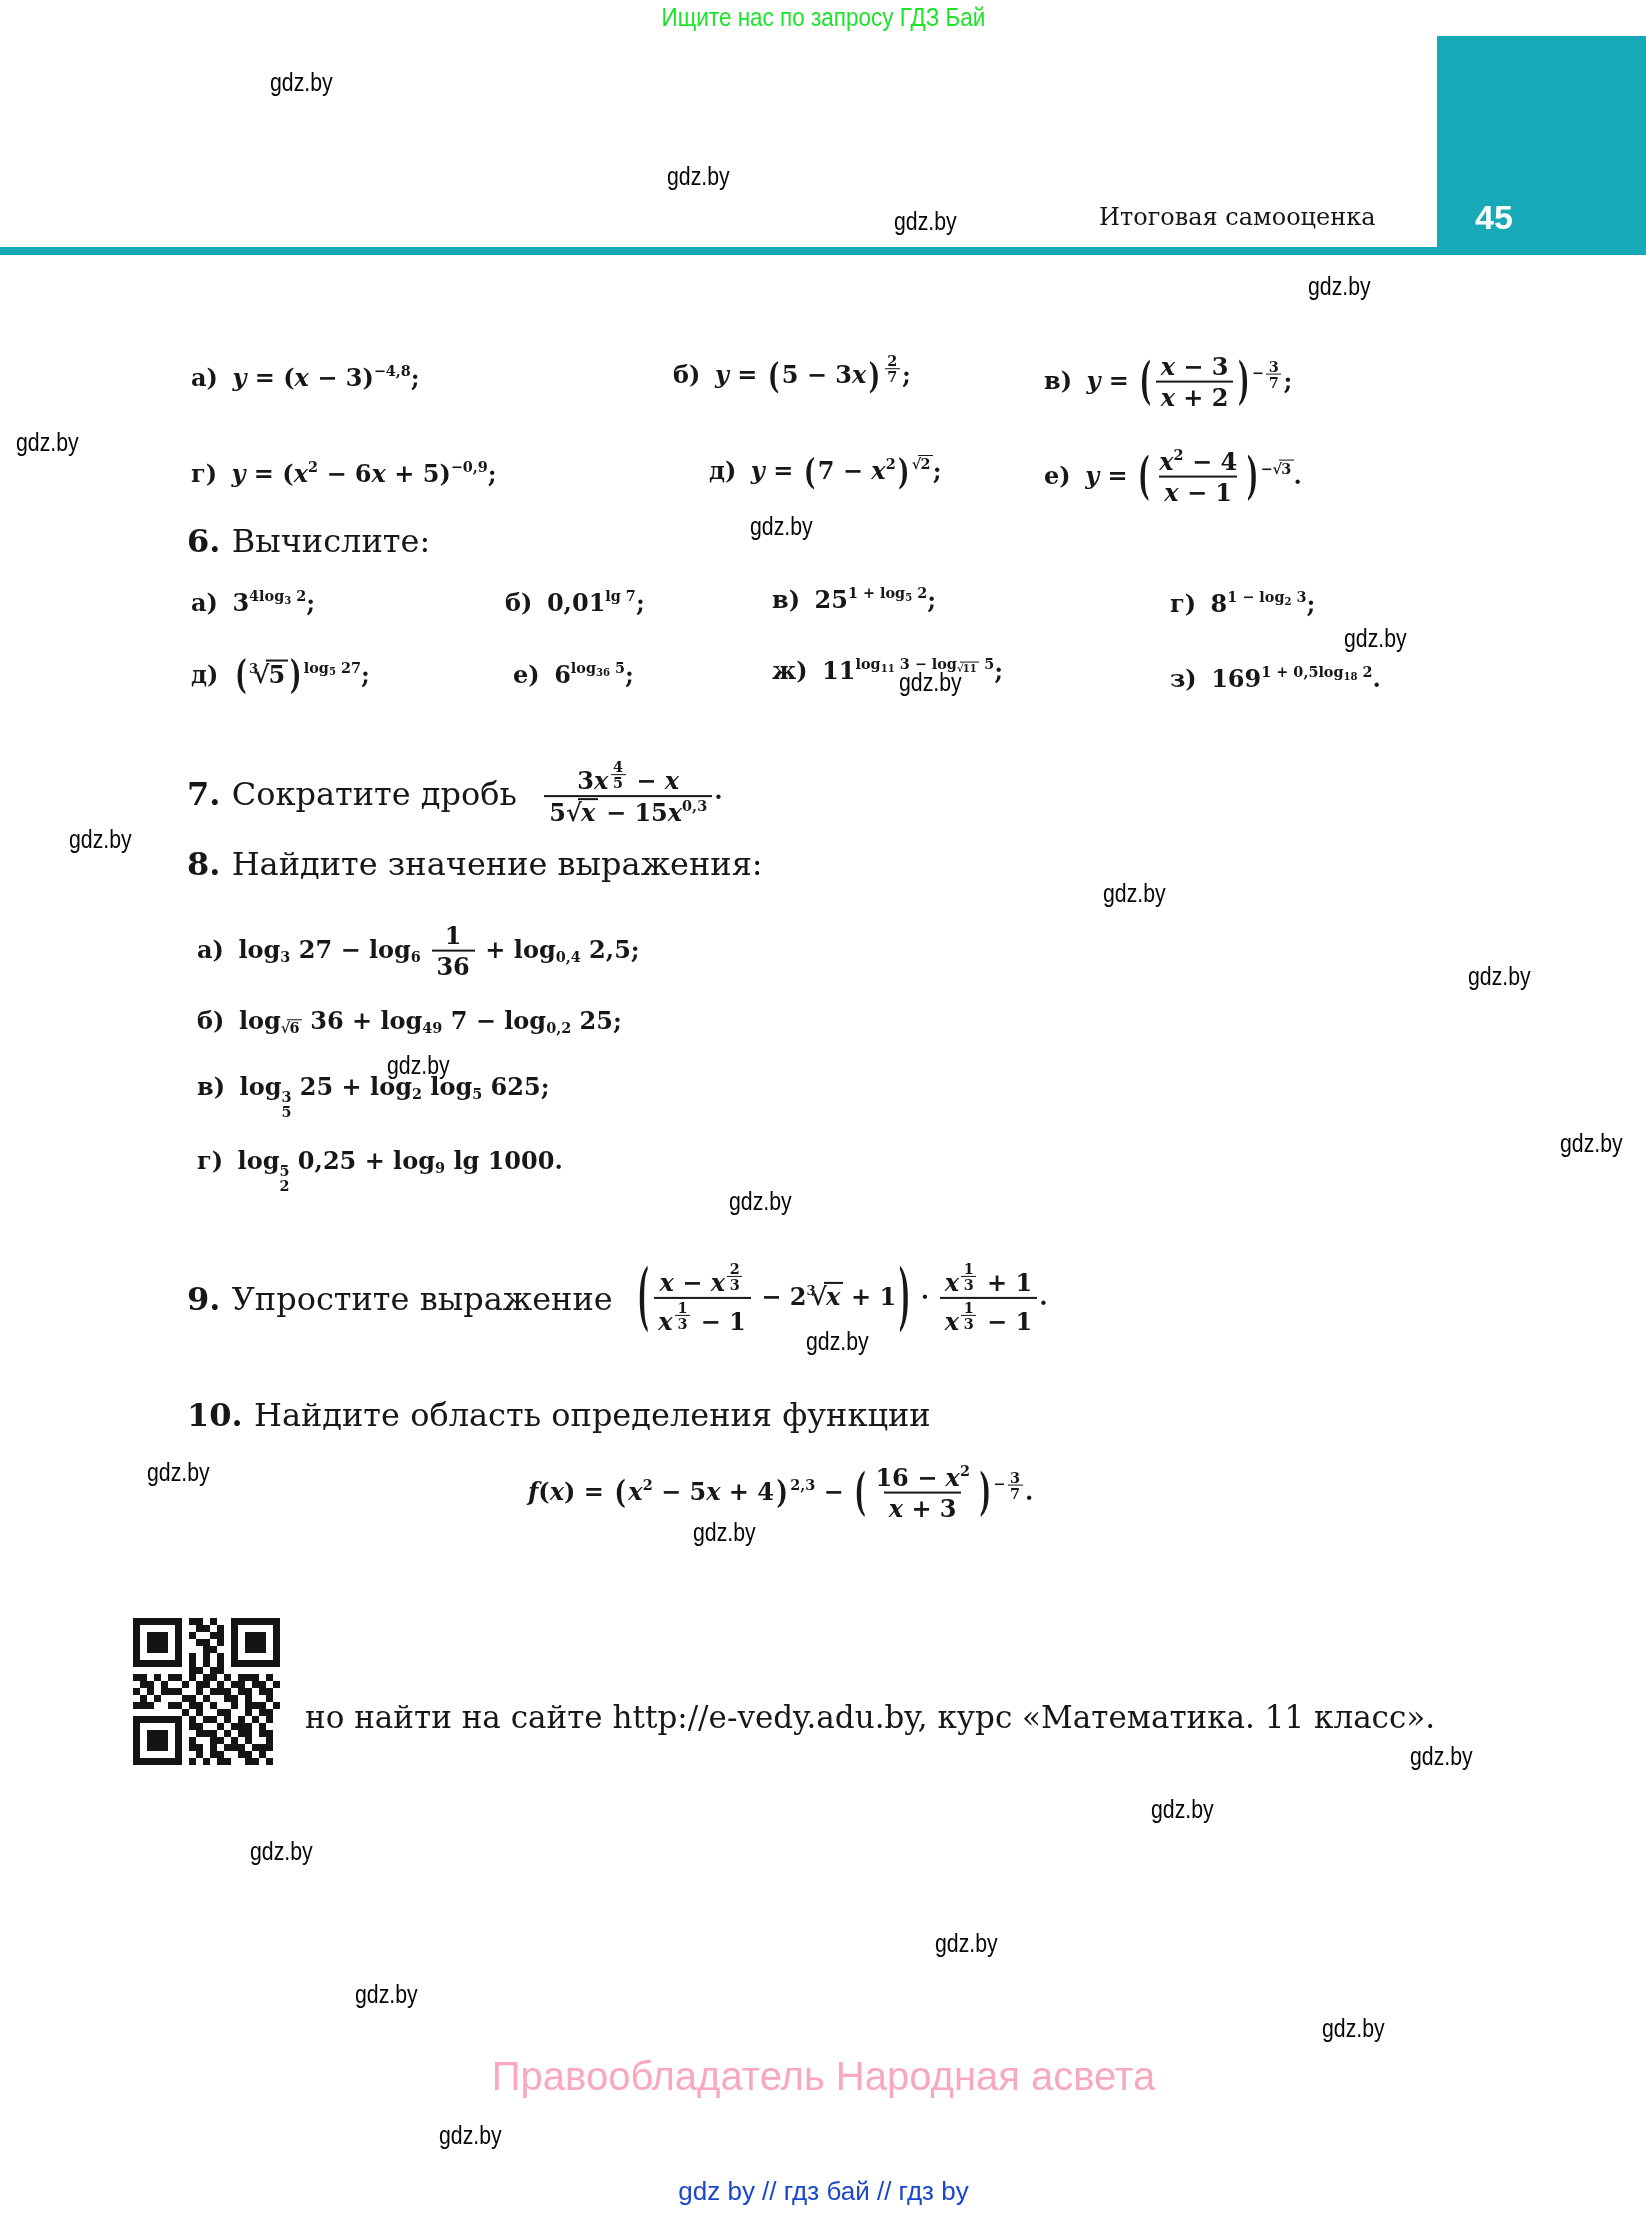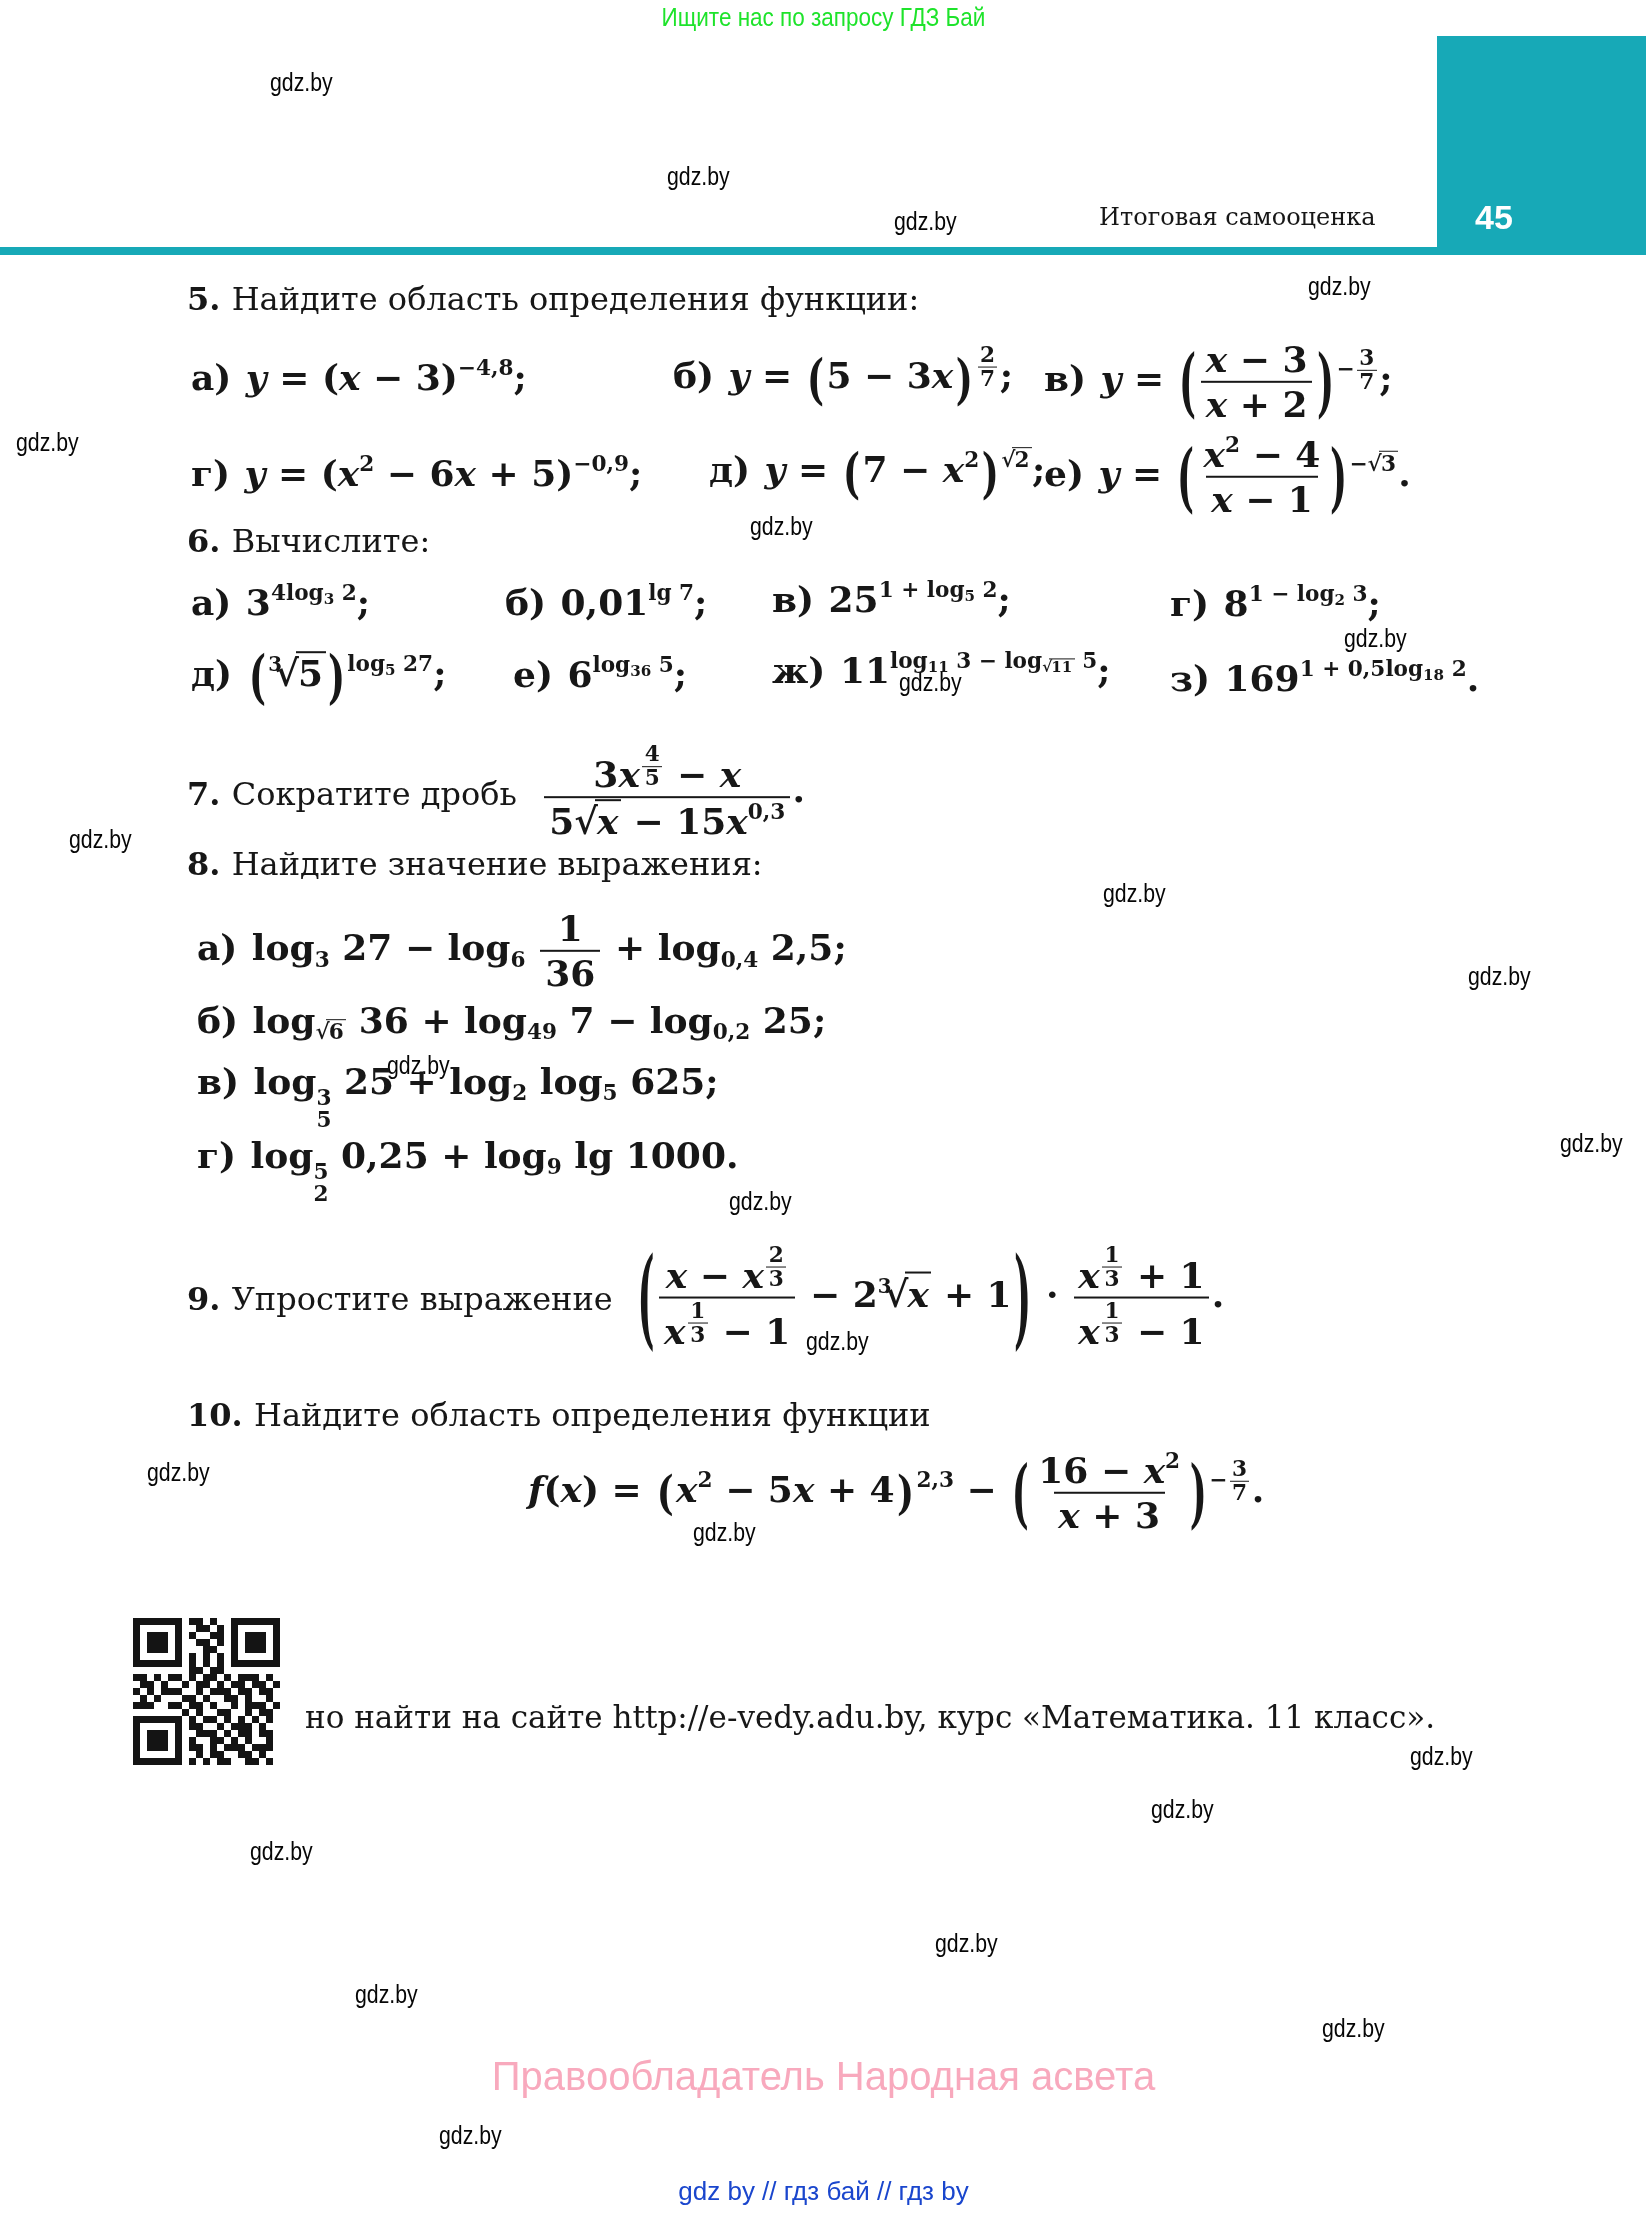--- a/index.html
+++ b/index.html
@@ -15,21 +15,21 @@
   .pagenum{position:absolute;left:1475px;top:198px;font-family:"Liberation Sans",sans-serif;
            font-weight:bold;font-size:34px;color:#ffffff;}
   
   .wm{position:absolute;font-family:"Liberation Sans",sans-serif;font-size:26.6px;color:#060606;
       transform:scaleX(.8);transform-origin:0 0;white-space:nowrap;}
   
   .line{position:absolute;font-size:32px;white-space:nowrap;}
   .line b{font-weight:bold;}
   .ttl{margin-left:11.3px;}
   
-  .fm{position:absolute;font-size:36px;font-weight:bold;white-space:nowrap;
+  .fm{position:absolute;font-size:24px;font-weight:bold;white-space:nowrap;
       transform:translateY(-50%);line-height:1.2;}
   .fm .lbl{margin-right:14.5px;}
   .fm i{font-style:italic;font-family:"DejaVu Serif","Liberation Serif",serif;}
   .sup{display:inline-block;font-size:60%;vertical-align:.7em;line-height:1;}
   .sub{display:inline-block;font-size:60%;vertical-align:-.3em;line-height:1;}
   .sup .sub{font-size:70%;vertical-align:-.25em;}
   .frac{display:inline-flex;flex-direction:column;align-items:center;vertical-align:middle;
         line-height:1.15;margin:0 2.4px;text-align:center;}
   .frac .num{padding:0 4.8px 0.8px;display:block;}
   .frac .den{border-top:2.4px solid currentColor;padding:0.8px 4.8px 0;display:block;}
@@ -88,23 +88,20 @@
   <span class="wm" style="left:147px;top:1457px">gdz.by</span>
   <span class="wm" style="left:693px;top:1517px">gdz.by</span>
   <span class="wm" style="left:1410px;top:1741px">gdz.by</span>
   <span class="wm" style="left:1151px;top:1794px">gdz.by</span>
   <span class="wm" style="left:250px;top:1836px">gdz.by</span>
   <span class="wm" style="left:935px;top:1928px">gdz.by</span>
   <span class="wm" style="left:355px;top:1979px">gdz.by</span>
   <span class="wm" style="left:1322px;top:2013px">gdz.by</span>
   <span class="wm" style="left:439px;top:2120px">gdz.by</span>
 
-  <div class="line" style="left:187px;top:280px">
-    <b>5.</b><span class="ttl">Найдите область определения функции:</span>
-  </div>
   <div class="fm" style="left:191px;top:378px"><span class="lbl">а)</span><span><i>y</i><span> = (</span><i>x</i><span> − 3)</span><span class="sup"><span>−4,8</span></span><span>;</span></span></div>
   <div class="fm" style="left:673px;top:372px"><span class="lbl">б)</span><span><i>y</i><span> = </span><span class="paren" style="transform: scaleY(1.5);">(</span><span>5 − 3</span><i>x</i><span class="paren" style="transform: scaleY(1.5);">)</span><span class="sup"><span class="frac">
             <span class="num"><span>2</span></span>
             <span class="den"><span>7</span></span>
           </span></span><span>;</span></span></div>
   <div class="fm" style="left:1044px;top:382px"><span class="lbl">в)</span><span><i>y</i><span> = </span><span class="paren" style="transform: scaleY(2.1);">(</span><span class="frac">
           <span class="num"><i>x</i><span> − 3</span></span>
           <span class="den"><i>x</i><span> + 2</span></span>
         </span><span class="paren" style="transform: scaleY(2.1);">)</span><span class="sup"><span>−</span><span class="frac">
             <span class="num"><span>3</span></span>

